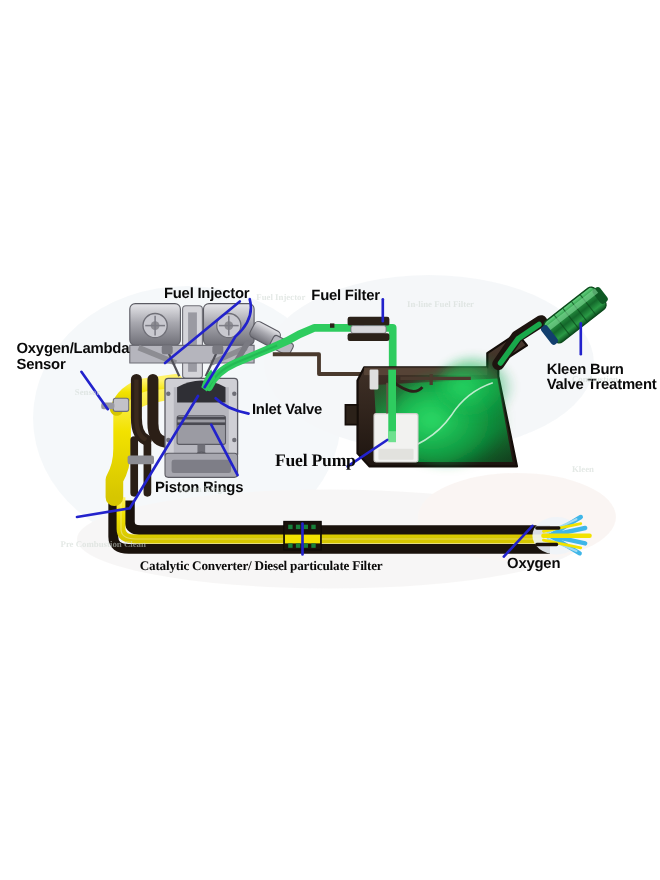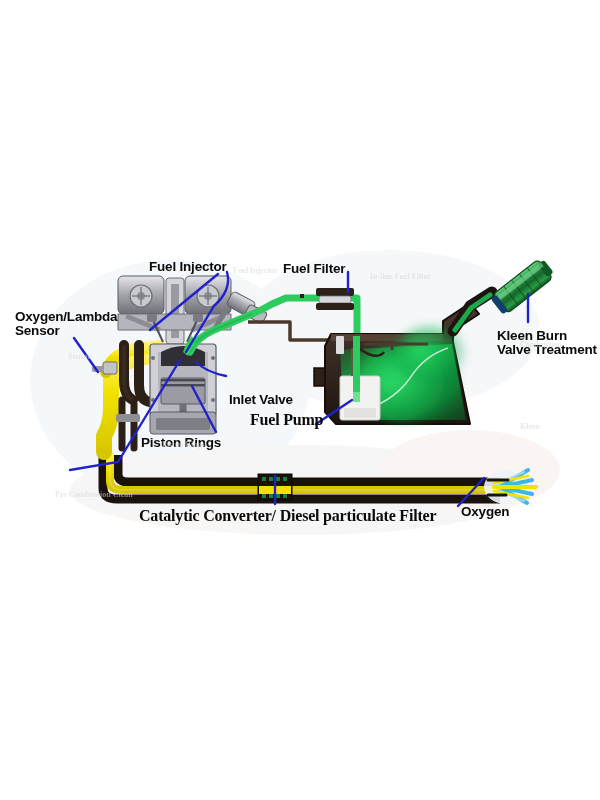--- a/index.html
+++ b/index.html
@@ -353,24 +353,24 @@
       </g>
 
     </svg>
 
     <div class="lbl sans" style="left:4px;  top:310px;margin-left:11px;">Oxygen/Lambda
 Sensor</div>
     <div class="lbl sans" style="left:149px; top:260px;">Fuel Injector</div>
     <div class="lbl sans" style="left:283px; top:262px;">Fuel Filter</div>
     <div class="lbl sans" style="left:497px; top:329px;">Kleen Burn
 Valve Treatment</div>
-    <div class="lbl sans" style="left:229px; top:393px;">Inlet Valve</div>
+    <div class="lbl sans" style="left:229px; top:365px;">Inlet Valve</div>
     <div class="lbl serif" style="left:250px; top:412px;">Fuel Pump</div>
     <div class="lbl sans" style="left:141px; top:436px;">Piston Rings</div>
-    <div class="lbl serif" style="left:139px; top:508px; font-size:16px;">Catalytic Converter/ Diesel particulate Filter</div>
+    <div class="lbl serif" style="left:127px; top:508px; font-size:12px;">Catalytic Converter/ Diesel particulate Filter</div>
     <div class="lbl sans" style="left:461px; top:505px;">Oxygen</div>
 
     <div class="wm s" style="left:233px; top:266px;">Fuel Injector</div>
     <div class="wm s" style="left:370px; top:272px;">In-line Fuel Filter</div>
     <div class="wm s" style="left:68px;  top:352px;">Sensor</div>
     <div class="wm s" style="left:55px;  top:490px;">Pre Combustion Clean</div>
     <div class="wm s" style="left:162px; top:440px;">Piston Rings</div>
     <div class="wm s" style="left:520px; top:422px;">Kleen</div>
     <div class="wm s" style="left:520px; top:340px;">Combustion</div>
 

